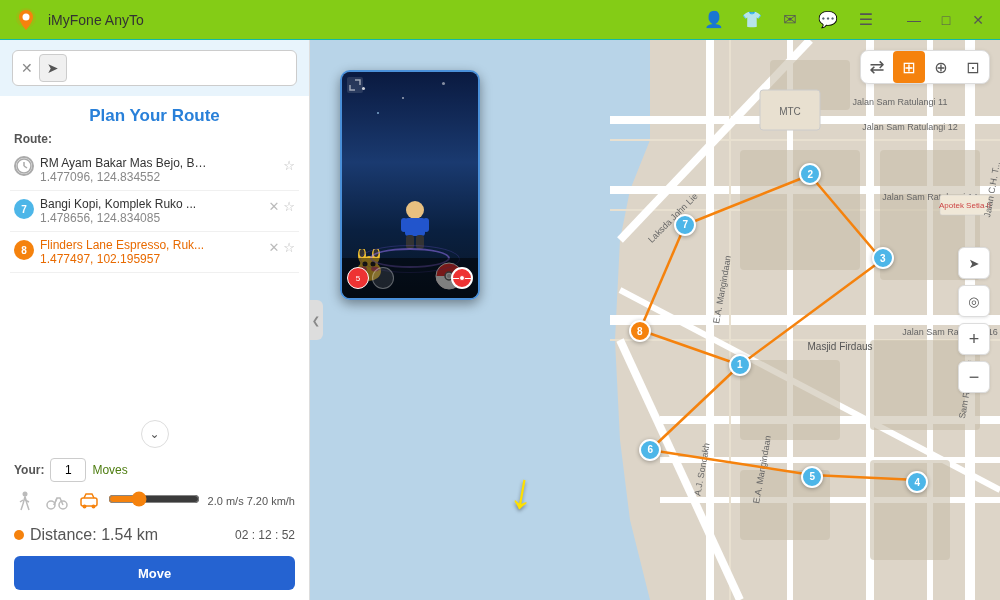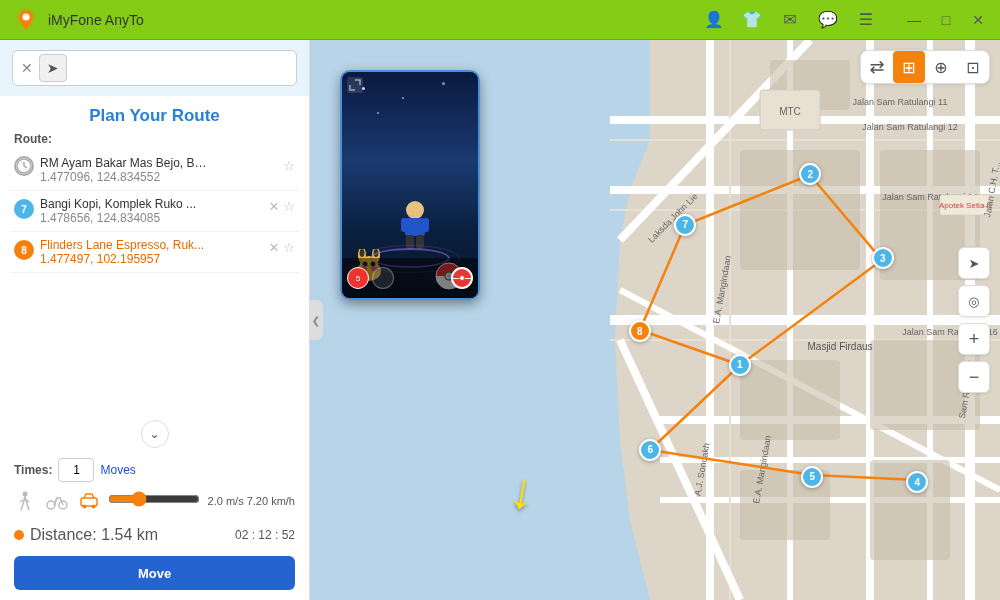--- a/index.html
+++ b/index.html
@@ -163,21 +163,21 @@
     
     #times-row {
       display: flex; align-items: center; gap: 6px;
       padding: 4px 14px;
     }
     #times-label { font-size: 12px; color: #555; font-weight: 600; }
     #times-input {
       width: 36px; height: 24px; border: 1px solid #ccc; border-radius: 4px;
       text-align: center; font-size: 12px; outline: none;
     }
-    #moves-label { font-size: 12px; color: #1d4ed8; }
+    #moves-label { font-size: 12px; color: #4d7c0f; }
 
     #speed-row {
       display: flex; align-items: center; gap: 8px;
       padding: 4px 14px 6px;
     }
     #speed-slider-wrap { flex: 1; }
     #speed-slider { width: 100%; accent-color: #f5820d; }
     #speed-values { font-size: 11px; color: #555; white-space: nowrap; }
 
     
@@ -385,21 +385,21 @@
             <span class="route-action-btn">☆</span>
           </div>
         </div>
       </div>
 
       <div id="expand-btn">
         <div class="expand-circle">⌄</div>
       </div>
 
       <div id="times-row">
-        <span id="times-label">Times:</span>
+        <span id="times-label">Your:</span>
         <input type="text" id="times-input" value="1" style="">
         <span id="moves-label">Moves</span>
       </div>
 
       <div id="speed-row">
         <svg width="22" height="22" viewBox="0 0 22 22" style="color:#aaa">
           <circle cx="11" cy="4" r="2.5" fill="#bbb"></circle>
           <line x1="11" y1="6.5" x2="9" y2="14" stroke="#bbb" stroke-width="1.5"></line>
           <line x1="11" y1="6.5" x2="13" y2="14" stroke="#bbb" stroke-width="1.5"></line>
           <line x1="9" y1="14" x2="7" y2="20" stroke="#bbb" stroke-width="1.5"></line>

